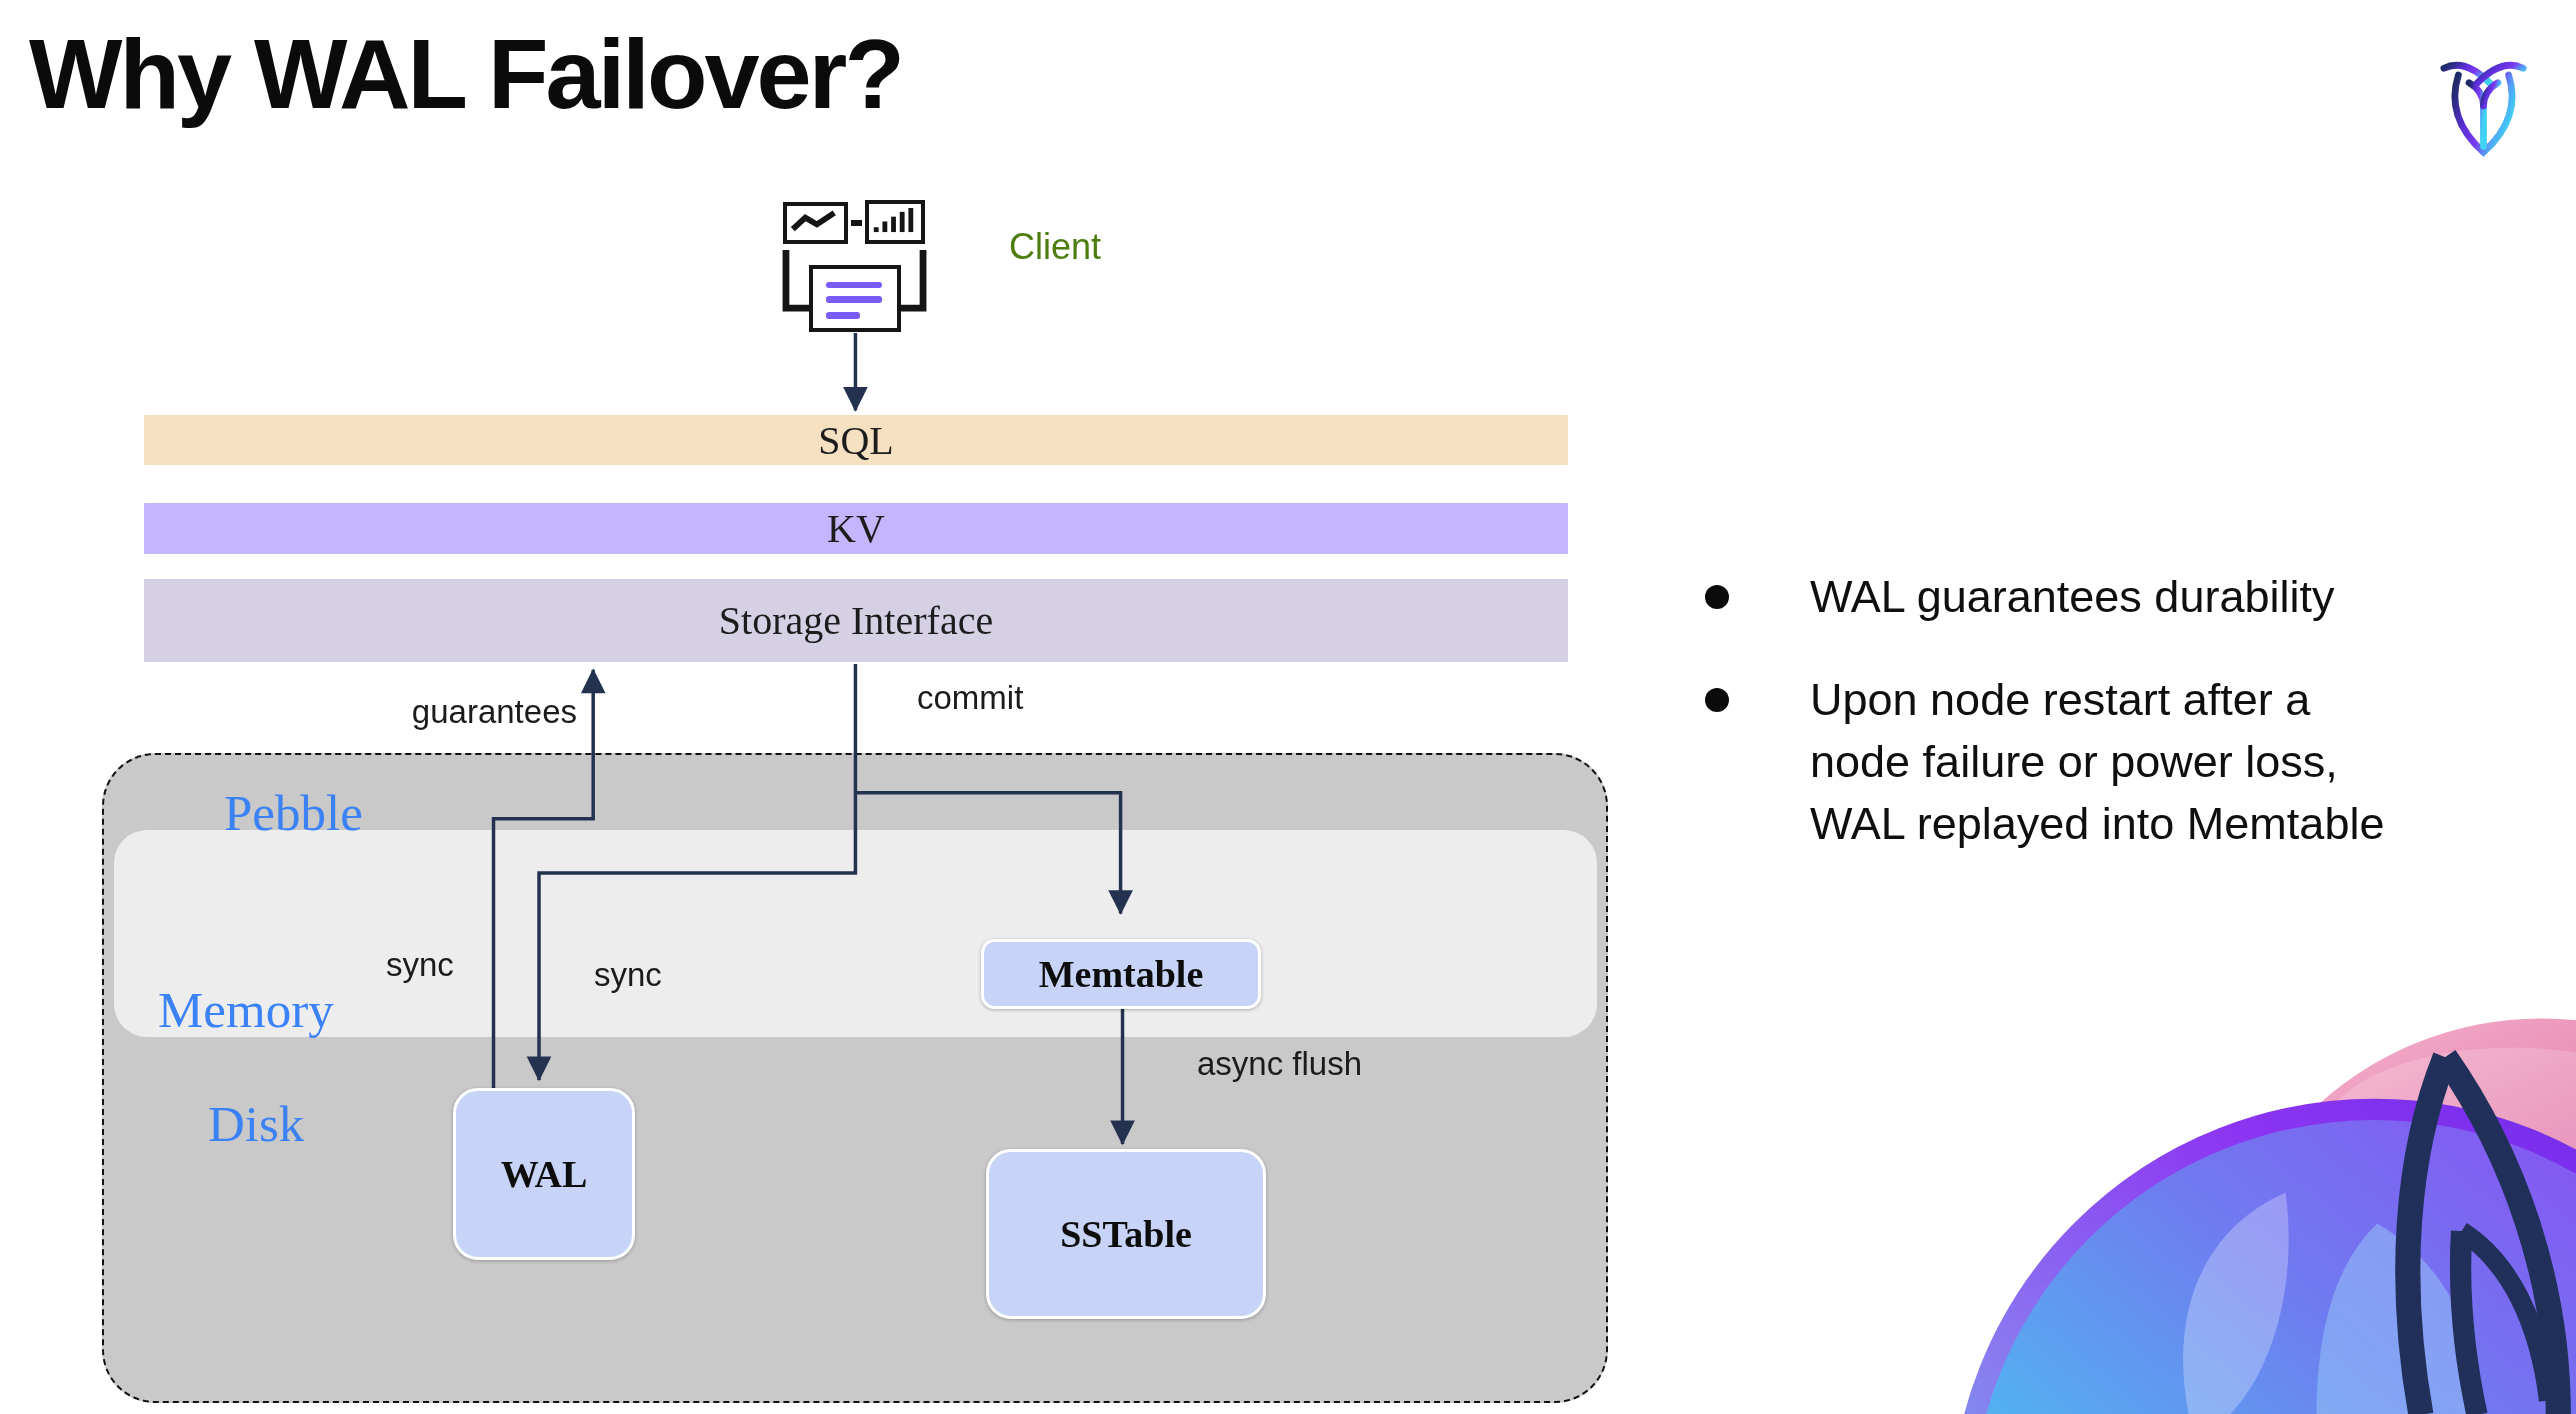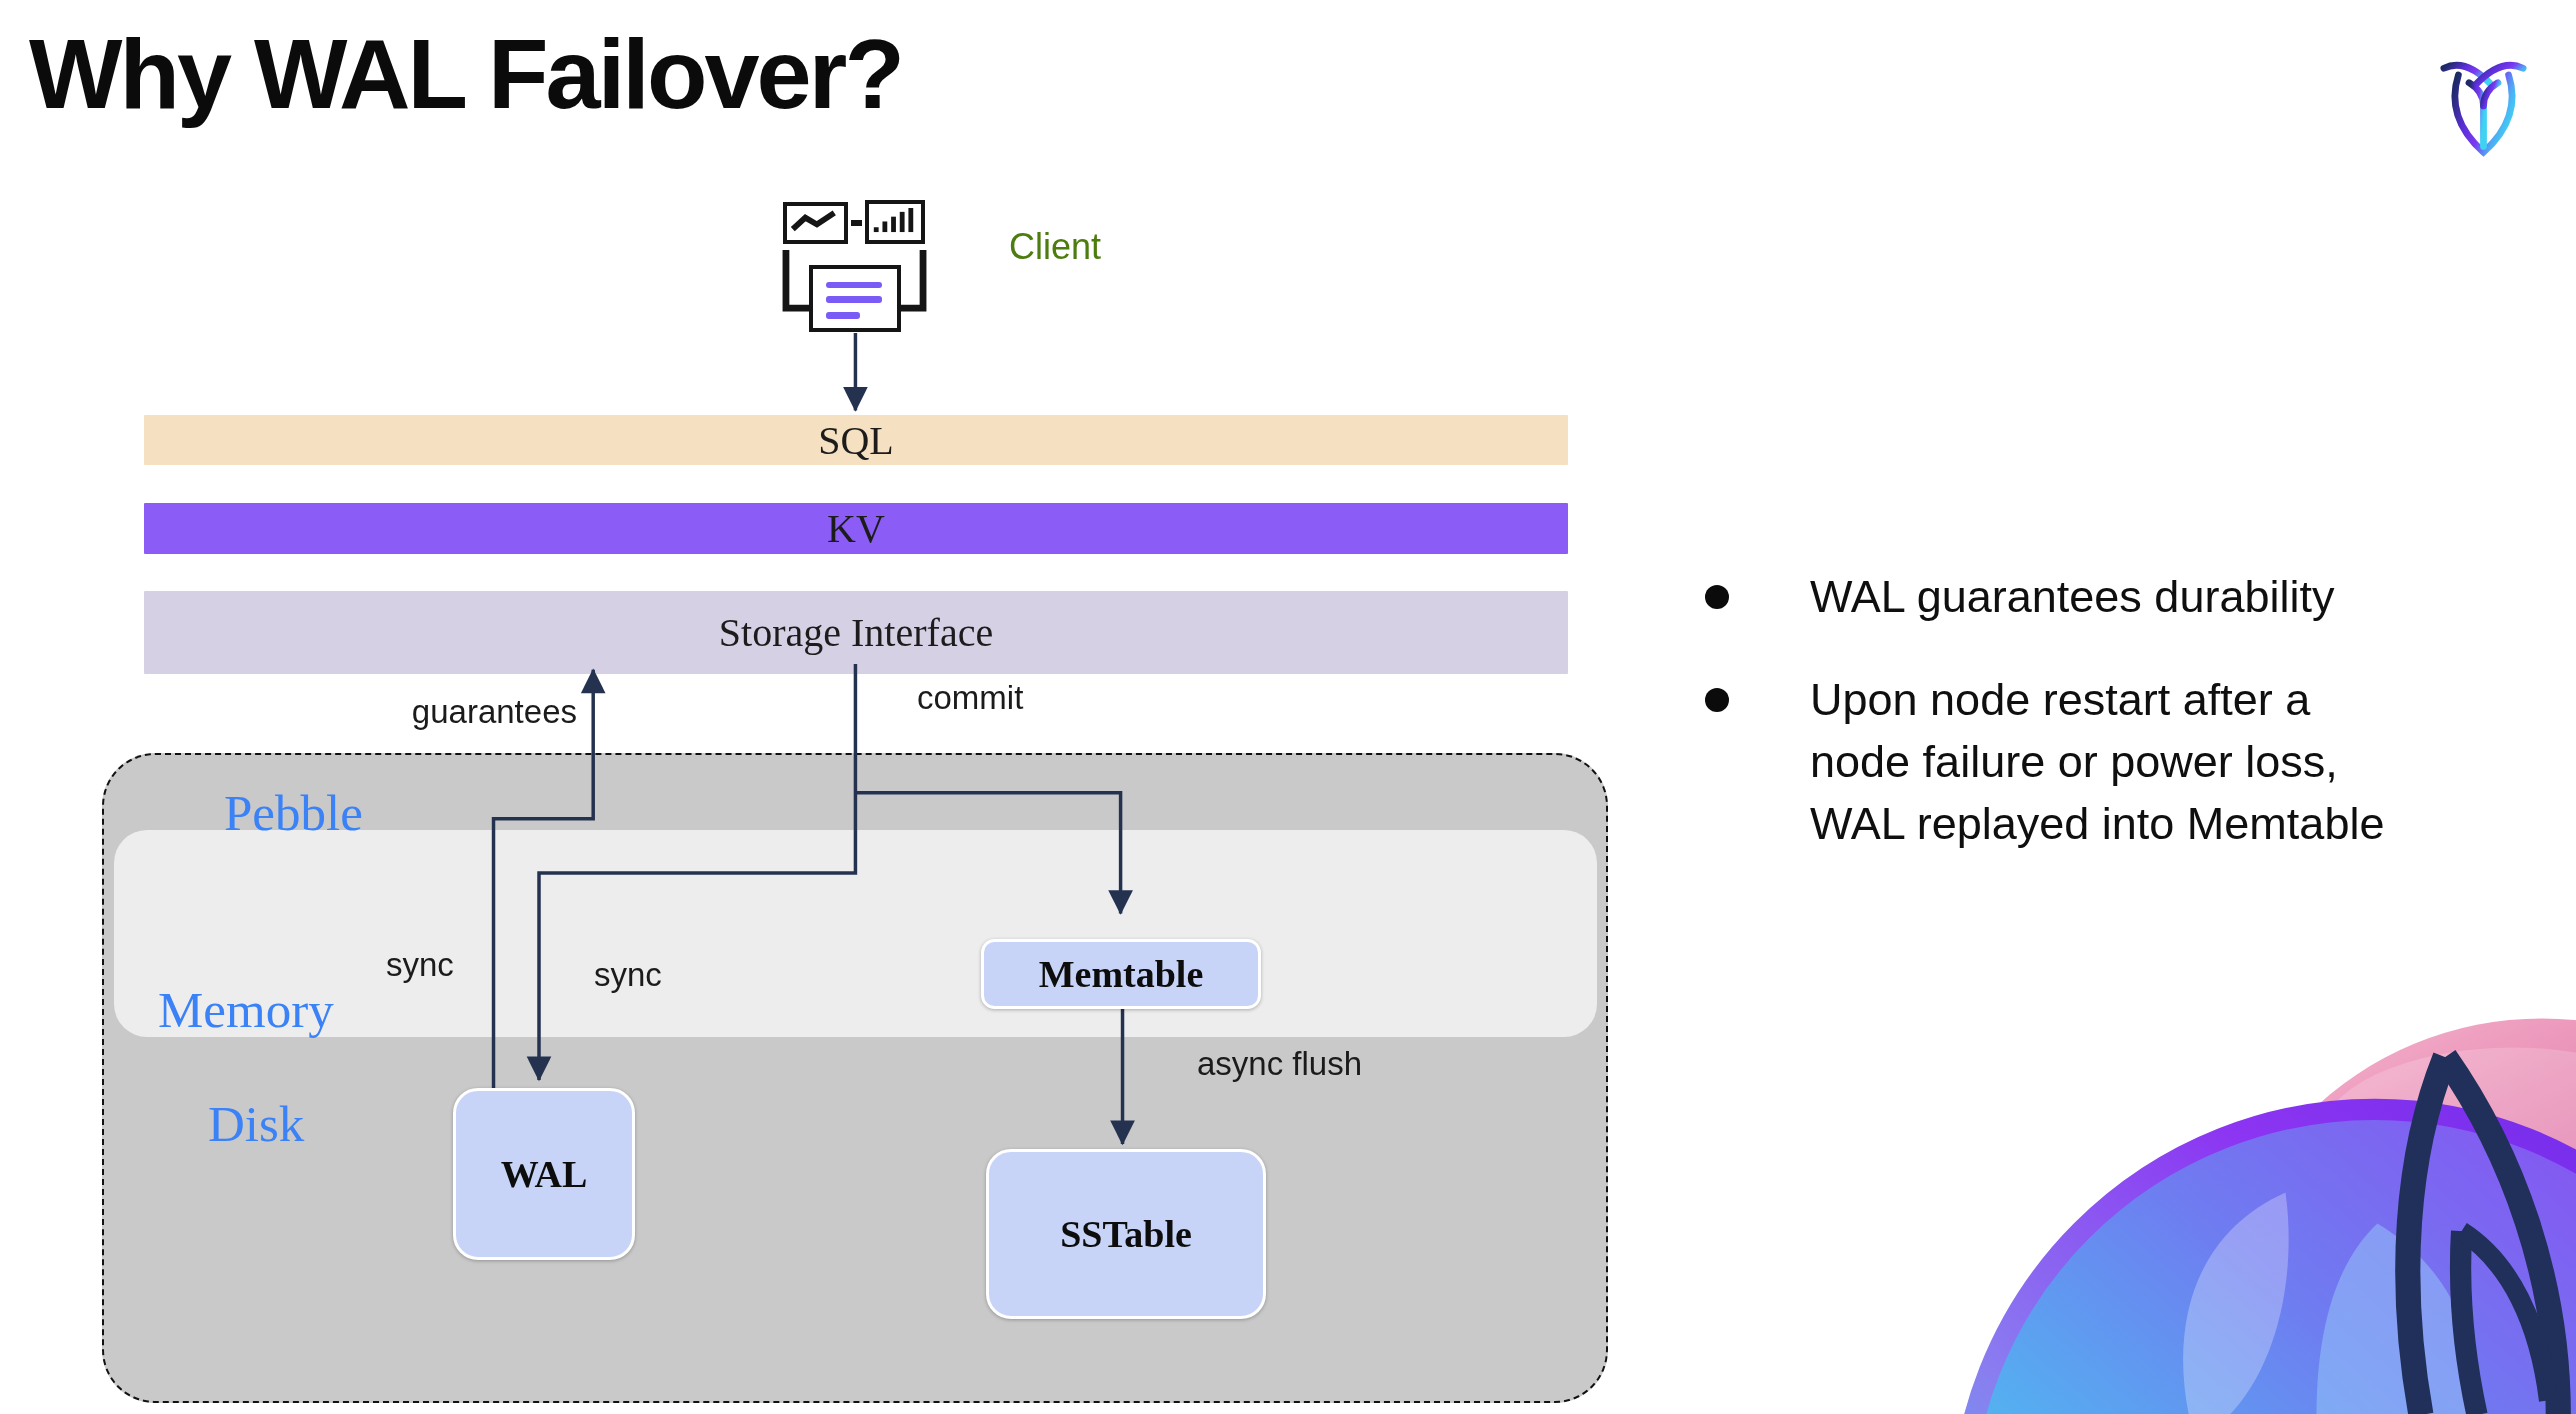--- a/index.html
+++ b/index.html
@@ -131,24 +131,24 @@
       <div class="purple-line" style="left:12.6px;top:12.6px;width:56px;height:6.8px;"></div>
       <div class="purple-line" style="left:12.6px;top:27px;width:56px;height:6.8px;"></div>
       <div class="purple-line" style="left:12.6px;top:43px;width:34px;height:6.8px;"></div>
     </div>
   </div>
   <div class="client-label">Client</div>
 
   <div class="bar bar-sql" style="background:#F5E1C1;">
     <span>SQL</span>
   </div>
-  <div class="bar bar-kv" style="background:#8b5cf6;">
+  <div class="bar bar-kv" style="background:#c4b5fd;">
     <span>KV</span>
   </div>
-  <div class="bar bar-storage" style="background:#D6D0E5;margin-top:12px;">
+  <div class="bar bar-storage" style="background:#D6D0E5;">
     <span>Storage Interface</span>
   </div>
 
   <div class="pebble"></div>
   <div class="memory-band"></div>
   <div class="zone-label lbl-pebble">Pebble</div>
   <div class="zone-label lbl-memory">Memory</div>
   <div class="zone-label lbl-disk">Disk</div>
 
   <svg class="arrows" viewBox="0 0 2662 1462">

